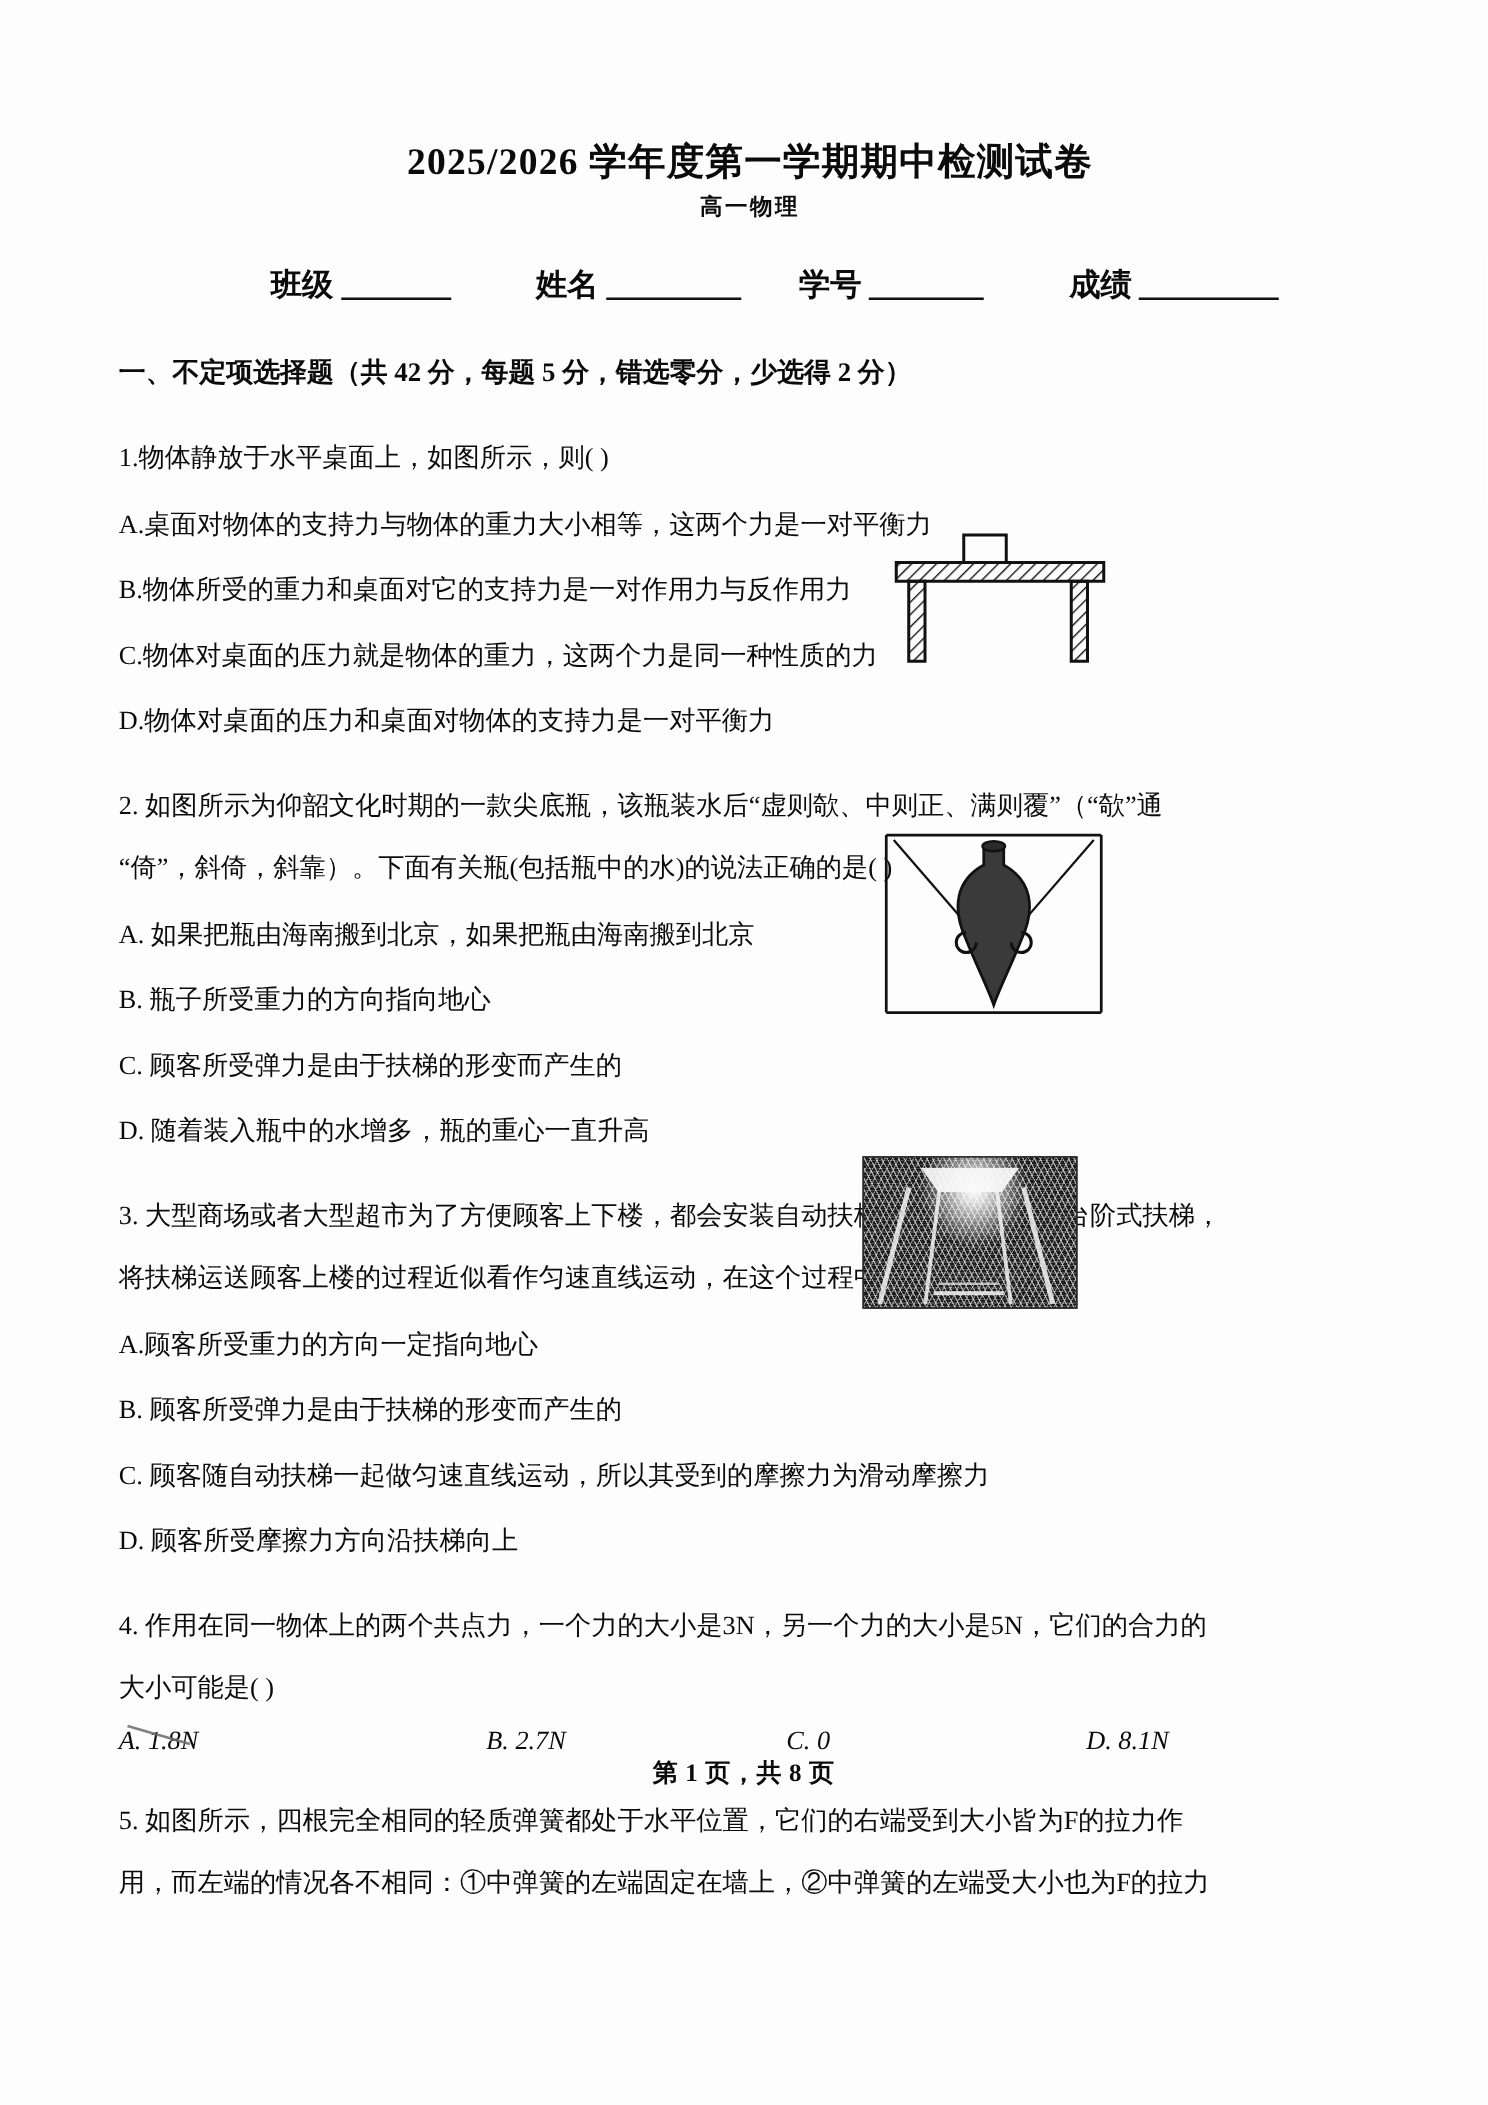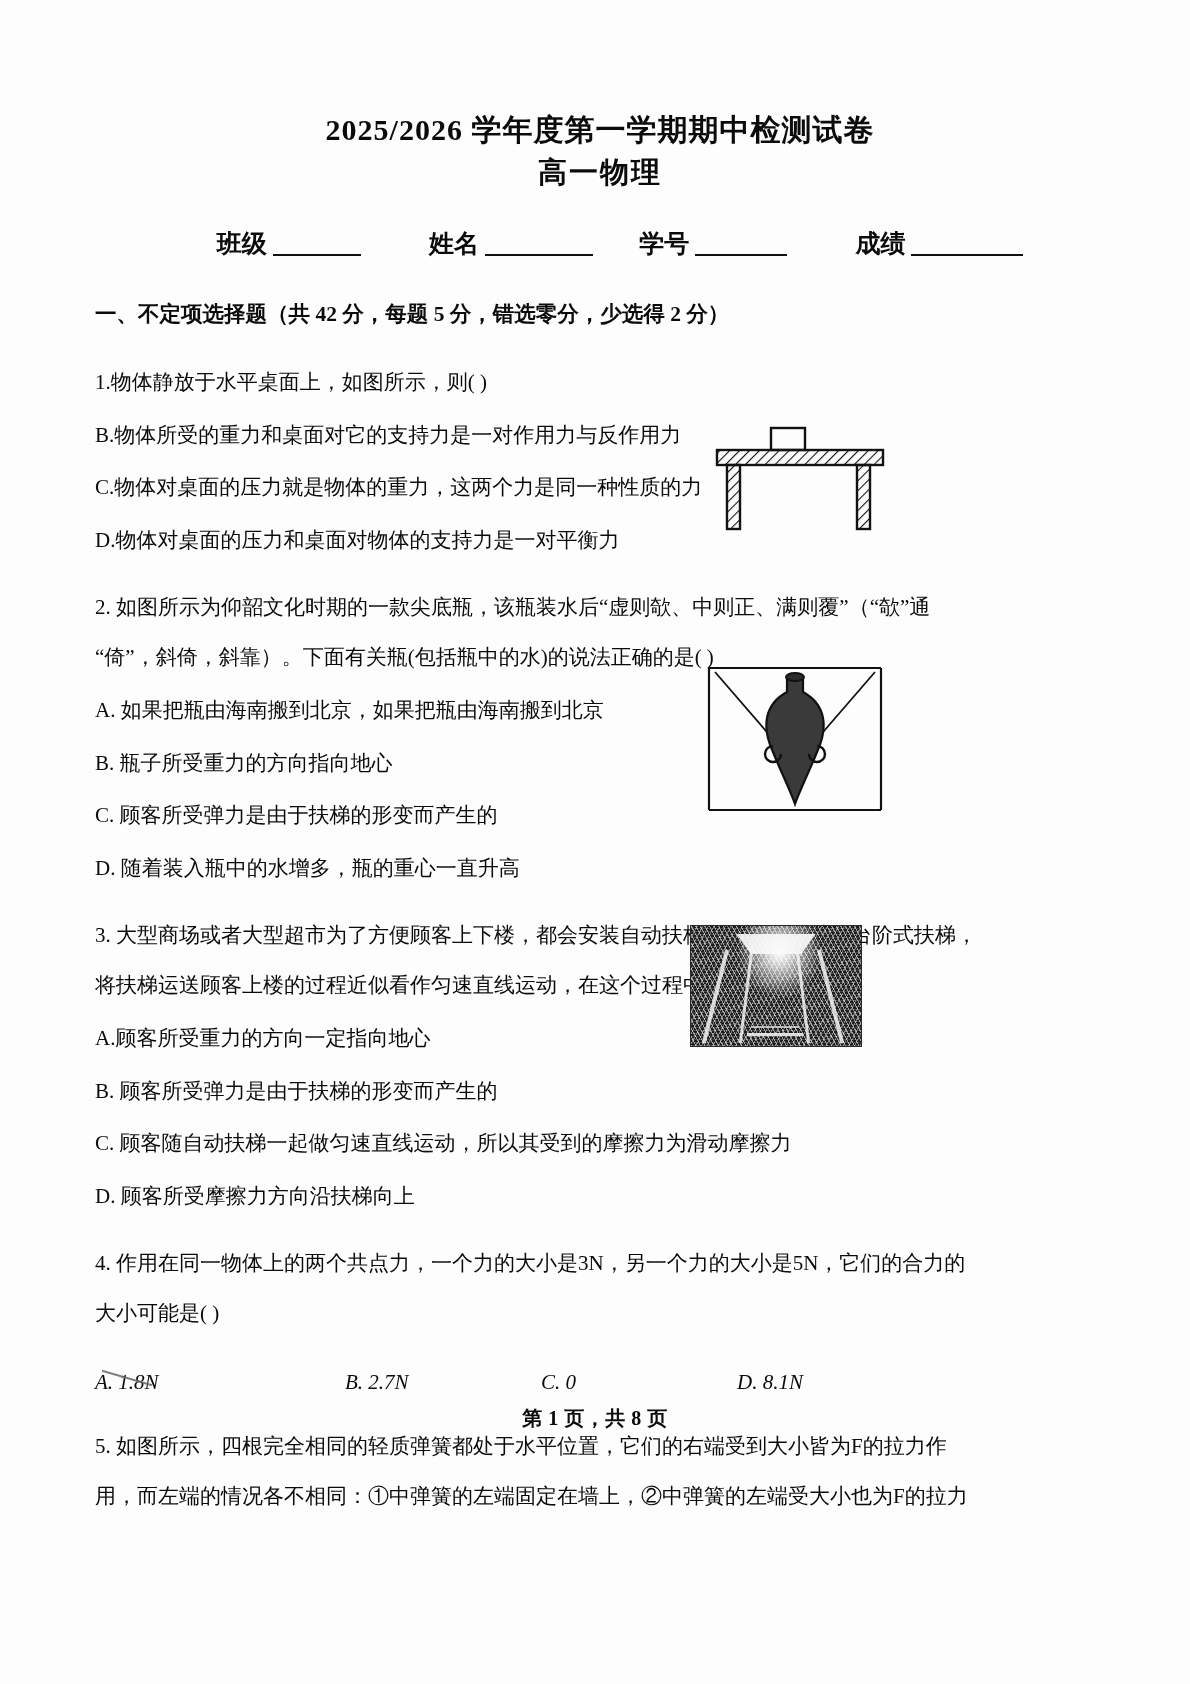--- a/index.html
+++ b/index.html
@@ -31,21 +31,21 @@
     text-align: center;
     font-weight: bold;
     font-size: 30px;
     letter-spacing: 1px;
     margin-top: 112px;
     line-height: 1.18;
   }
   .doc-subtitle {
     text-align: center;
     font-weight: bold;
-    font-size: 29px;
+    font-size: 18px;
     margin-top: 6px;
     letter-spacing: 2px;
   }
   .info-line {
     margin-top: 34px;
     text-align: center;
     font-weight: bold;
     font-size: 25px;
     letter-spacing: 0px;
     white-space: nowrap;
@@ -79,22 +79,23 @@
   }
   .q .ln { display: block; margin-bottom: 16px; }
   .q .ln:last-child { margin-bottom: 0; }
   .opt {
     font-size: 21px;
     margin-top: 21px;
     line-height: 1.5;
   }
   .opt-row {
     font-size: 21px;
-    margin-top: 40px;
+    margin-top: 13px;
     display: flex;
+    gap: 44px;
   }
   .opt-row > span { display: inline-block; }
   .oc1 { width: 250px; }
   .oc2 { width: 196px; }
   .oc3 { width: 196px; }
   .it { font-style: italic; }
 
   
   .smudge {
     position: relative;
@@ -179,20 +180,21 @@
       <span class="fld">姓名</span><span class="rule w2"></span><span class="gap-b"></span>
       <span class="fld">学号</span><span class="rule w3"></span><span class="gap-c"></span>
       <span class="fld">成绩</span><span class="rule w4"></span>
     </div>
 
     <div class="sec-head">一、不定项选择题（共 42 分，每题 5 分，错选零分，少选得 2 分）</div>
 
     <div class="q">
       <span class="ln">1.物体静放于水平桌面上，如图所示，则(  )</span>
     </div>
+    <div class="opt">A.桌面对物体的支持力与物体的重力大小相等，这两个力是一对平衡力</div>
     <div class="opt">B.物体所受的重力和桌面对它的支持力是一对作用力与反作用力</div>
     <div class="opt">C.物体对桌面的压力就是物体的重力，这两个力是同一种性质的力</div>
     <div class="opt">D.物体对桌面的压力和桌面对物体的支持力是一对平衡力</div>
 
     <div class="q">
       <span class="ln">2. 如图所示为仰韶文化时期的一款尖底瓶，该瓶装水后“虚则欹、中则正、满则覆”（“欹”通</span>
       <span class="ln">“倚”，斜倚，斜靠）。下面有关瓶(包括瓶中的水)的说法正确的是(  )</span>
     </div>
     <div class="opt">A. 如果把瓶由海南搬到北京，如果把瓶由海南搬到北京</div>
     <div class="opt">B. 瓶子所受重力的方向指向地心</div>

